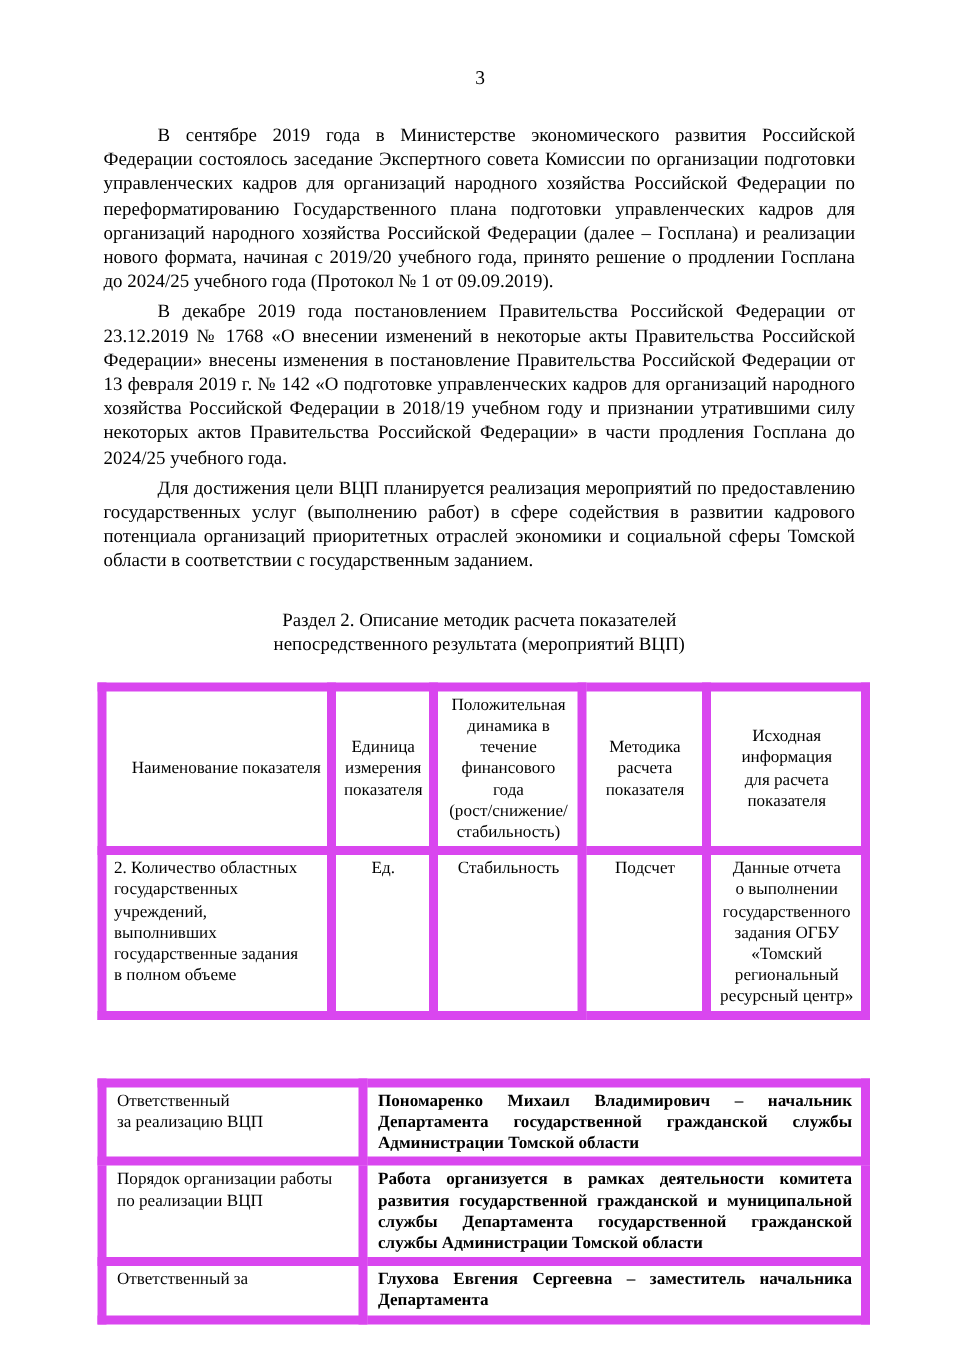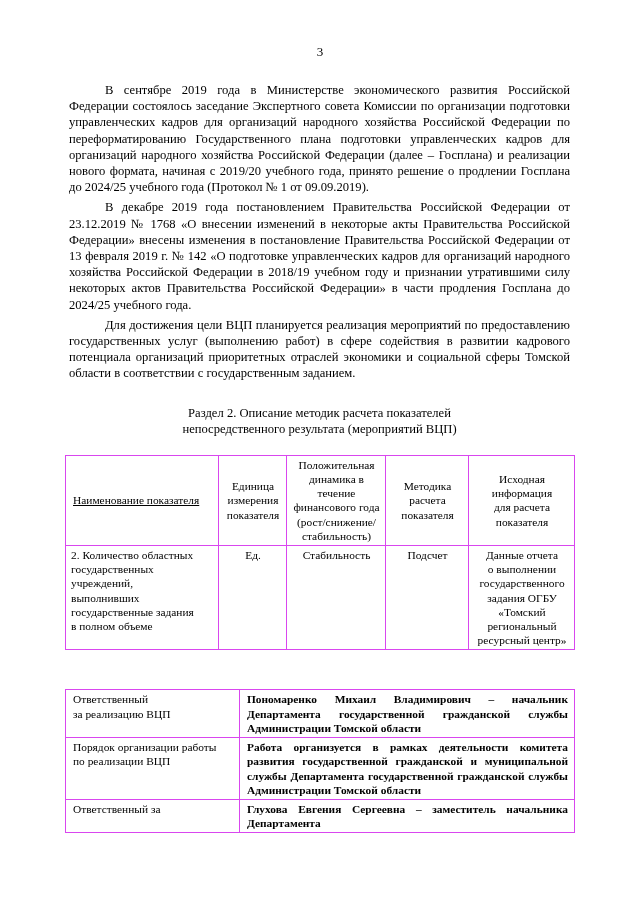--- a/index.html
+++ b/index.html
@@ -58,40 +58,39 @@
   .spacer-after-h3  { height: 18px; }
 
   table.doc-table {
     border-collapse: collapse;
     width: 509px;
     table-layout: fixed;
     font-size: 11.4px;
     line-height: 14.2px;
   }
   table.doc-table td {
-    border: 1px solid #d946ef;
+    border: 6px solid #d946ef;
     padding: 2px 4px 2px 5px;
     vertical-align: top;
   }
   
   .t1 col.c1 { width: 153px; }
   .t1 col.c2 { width: 68px; }
   .t1 col.c3 { width: 99px; }
   .t1 col.c4 { width: 83px; }
   .t1 col.c5 { width: 106px; }
 
   .t1 td.head {
     text-align: center;
     vertical-align: middle;
     height: 84px;
   }
   .t1 td.head.left-head {
-    text-align: left;
+    text-align: right;
     padding-left: 7px;
-    text-decoration: underline;
   }
   .t1 tr.data td {
     vertical-align: top;
   }
   .t1 tr.data td.c-name { text-align: left; }
   .t1 tr.data td.c-unit,
   .t1 tr.data td.c-dyn,
   .t1 tr.data td.c-meth,
   .t1 tr.data td.c-src { text-align: center; }
 

